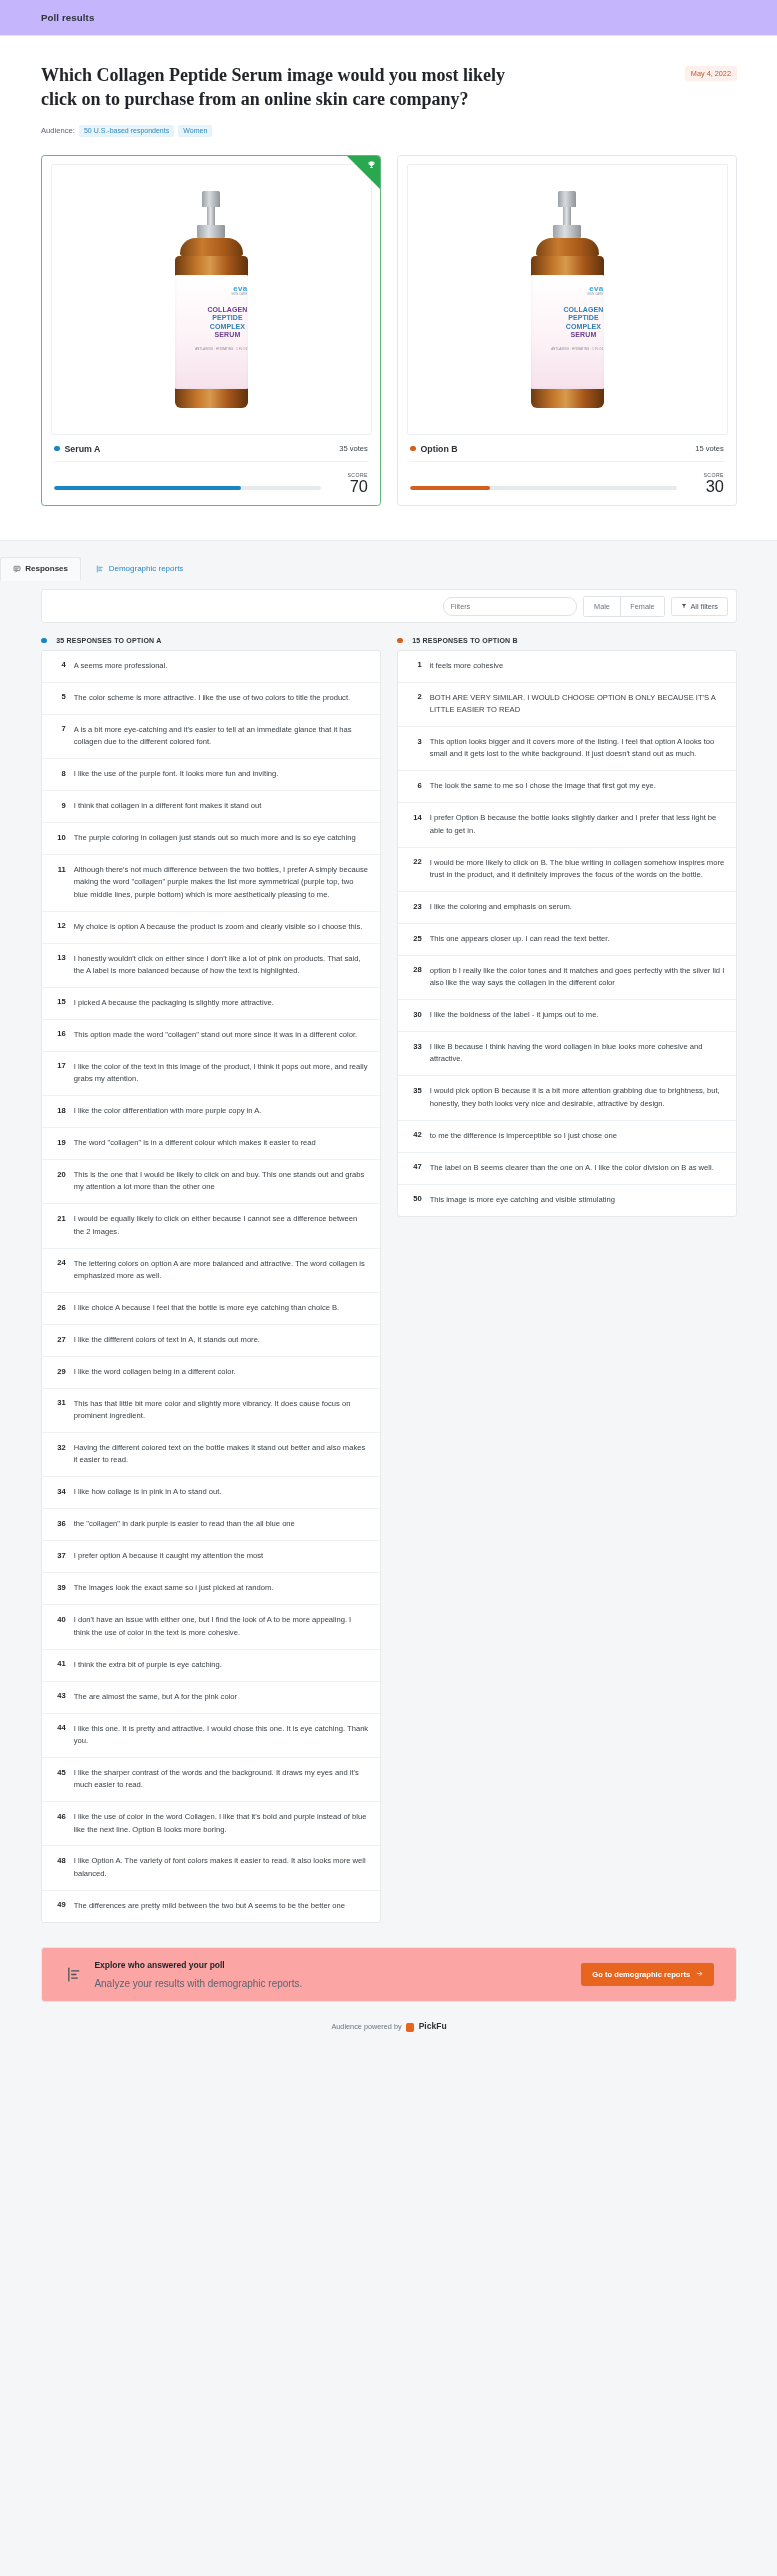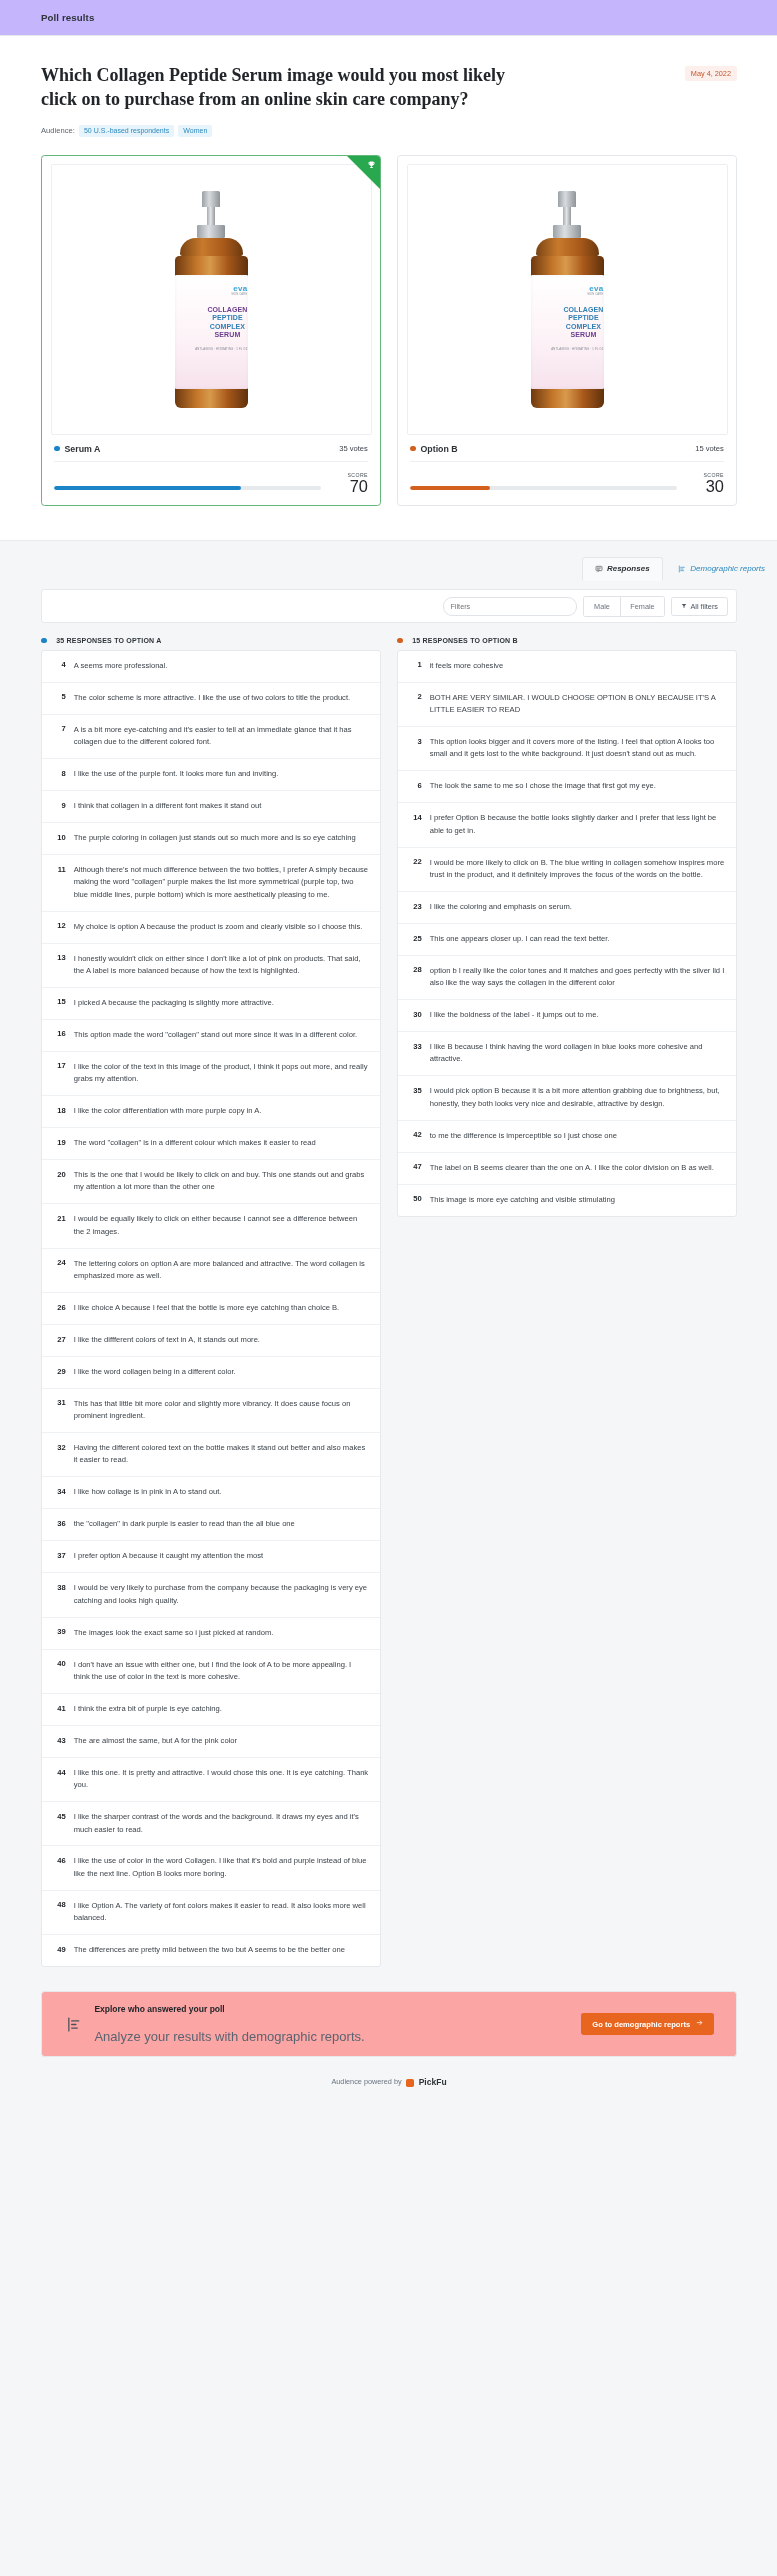--- a/index.html
+++ b/index.html
@@ -171,24 +171,23 @@
   }
   .bar-fill { height: 100%; border-radius: 2.4px; }
   .bar-fill.a { background: #1a84c7; }
   .bar-fill.b { background: #d4601f; }
   .score-box { text-align: right; min-width: 35px; }
   .score-cap { font-size: 5.2px; letter-spacing: 0.4px; color: #4a5158; }
   .score-val { font-size: 16.4px; line-height: 1.05; color: #22262a; }
 
   
   .tabs-wrap {
-    display: flex; justify-content: flex-end;
+    display: flex; justify-content: flex-start;
     background: #f4f6f8;
     padding-top: 16px;
-    font-style: italic;
   }
   .tabs { display: flex; align-items: flex-end; gap: 2.4px; }
   .tab {
     display: flex; align-items: center; gap: 4.3px;
     padding: 6.7px 12px;
     font-size: 8px;
     border: 0.6px solid transparent;
     border-radius: 3px 3px 0 0;
     color: #2b88bd;
     cursor: pointer;
@@ -268,21 +267,21 @@
     border-radius: 3.6px;
     padding: 12px 22px;
     display: flex; align-items: center; gap: 9.7px;
   }
   .cta-icon {
     width: 20.7px; height: 20.7px; flex: 0 0 20.7px;
     display: flex; align-items: center; justify-content: center;
     color: #4a5158;
   }
   .cta-title { font-size: 8.5px; font-weight: bold; color: #22262a; }
-  .cta-sub { font-size: 13px; color: #5a6470; margin-top: 15px; }
+  .cta-sub { font-size: 10px; color: #5a6470; margin-top: 8px; }
   .cta-btn {
     margin-left: auto;
     background: #e8651f;
     color: #fff;
     border: none; border-radius: 2.4px;
     font-size: 7.6px; font-weight: bold;
     padding: 6.7px 11px;
     display: flex; align-items: center; gap: 5.5px;
     cursor: pointer;
     font-family: "Liberation Sans", sans-serif;
@@ -561,24 +560,20 @@
         </div>
         <div class="resp">
           <div class="resp-num">36</div>
           <div class="resp-text">the "collagen" in dark purple is easier to read than the all blue one</div>
         </div>
         <div class="resp">
           <div class="resp-num">37</div>
           <div class="resp-text">I prefer option A because it caught my attention the most</div>
         </div>
         <div class="resp">
-          <div class="resp-num">38</div>
-          <div class="resp-text">I would be very likely to purchase from the company because the packaging is very eye catching and looks high quality.</div>
-        </div>
-        <div class="resp">
           <div class="resp-num">39</div>
           <div class="resp-text">The images look the exact same so i just picked at random.</div>
         </div>
         <div class="resp">
           <div class="resp-num">40</div>
           <div class="resp-text">I don't have an issue with either one, but I find the look of A to be more appealing. I think the use of color in the text is more cohesive.</div>
         </div>
         <div class="resp">
           <div class="resp-num">41</div>
           <div class="resp-text">I think the extra bit of purple is eye catching.</div>

